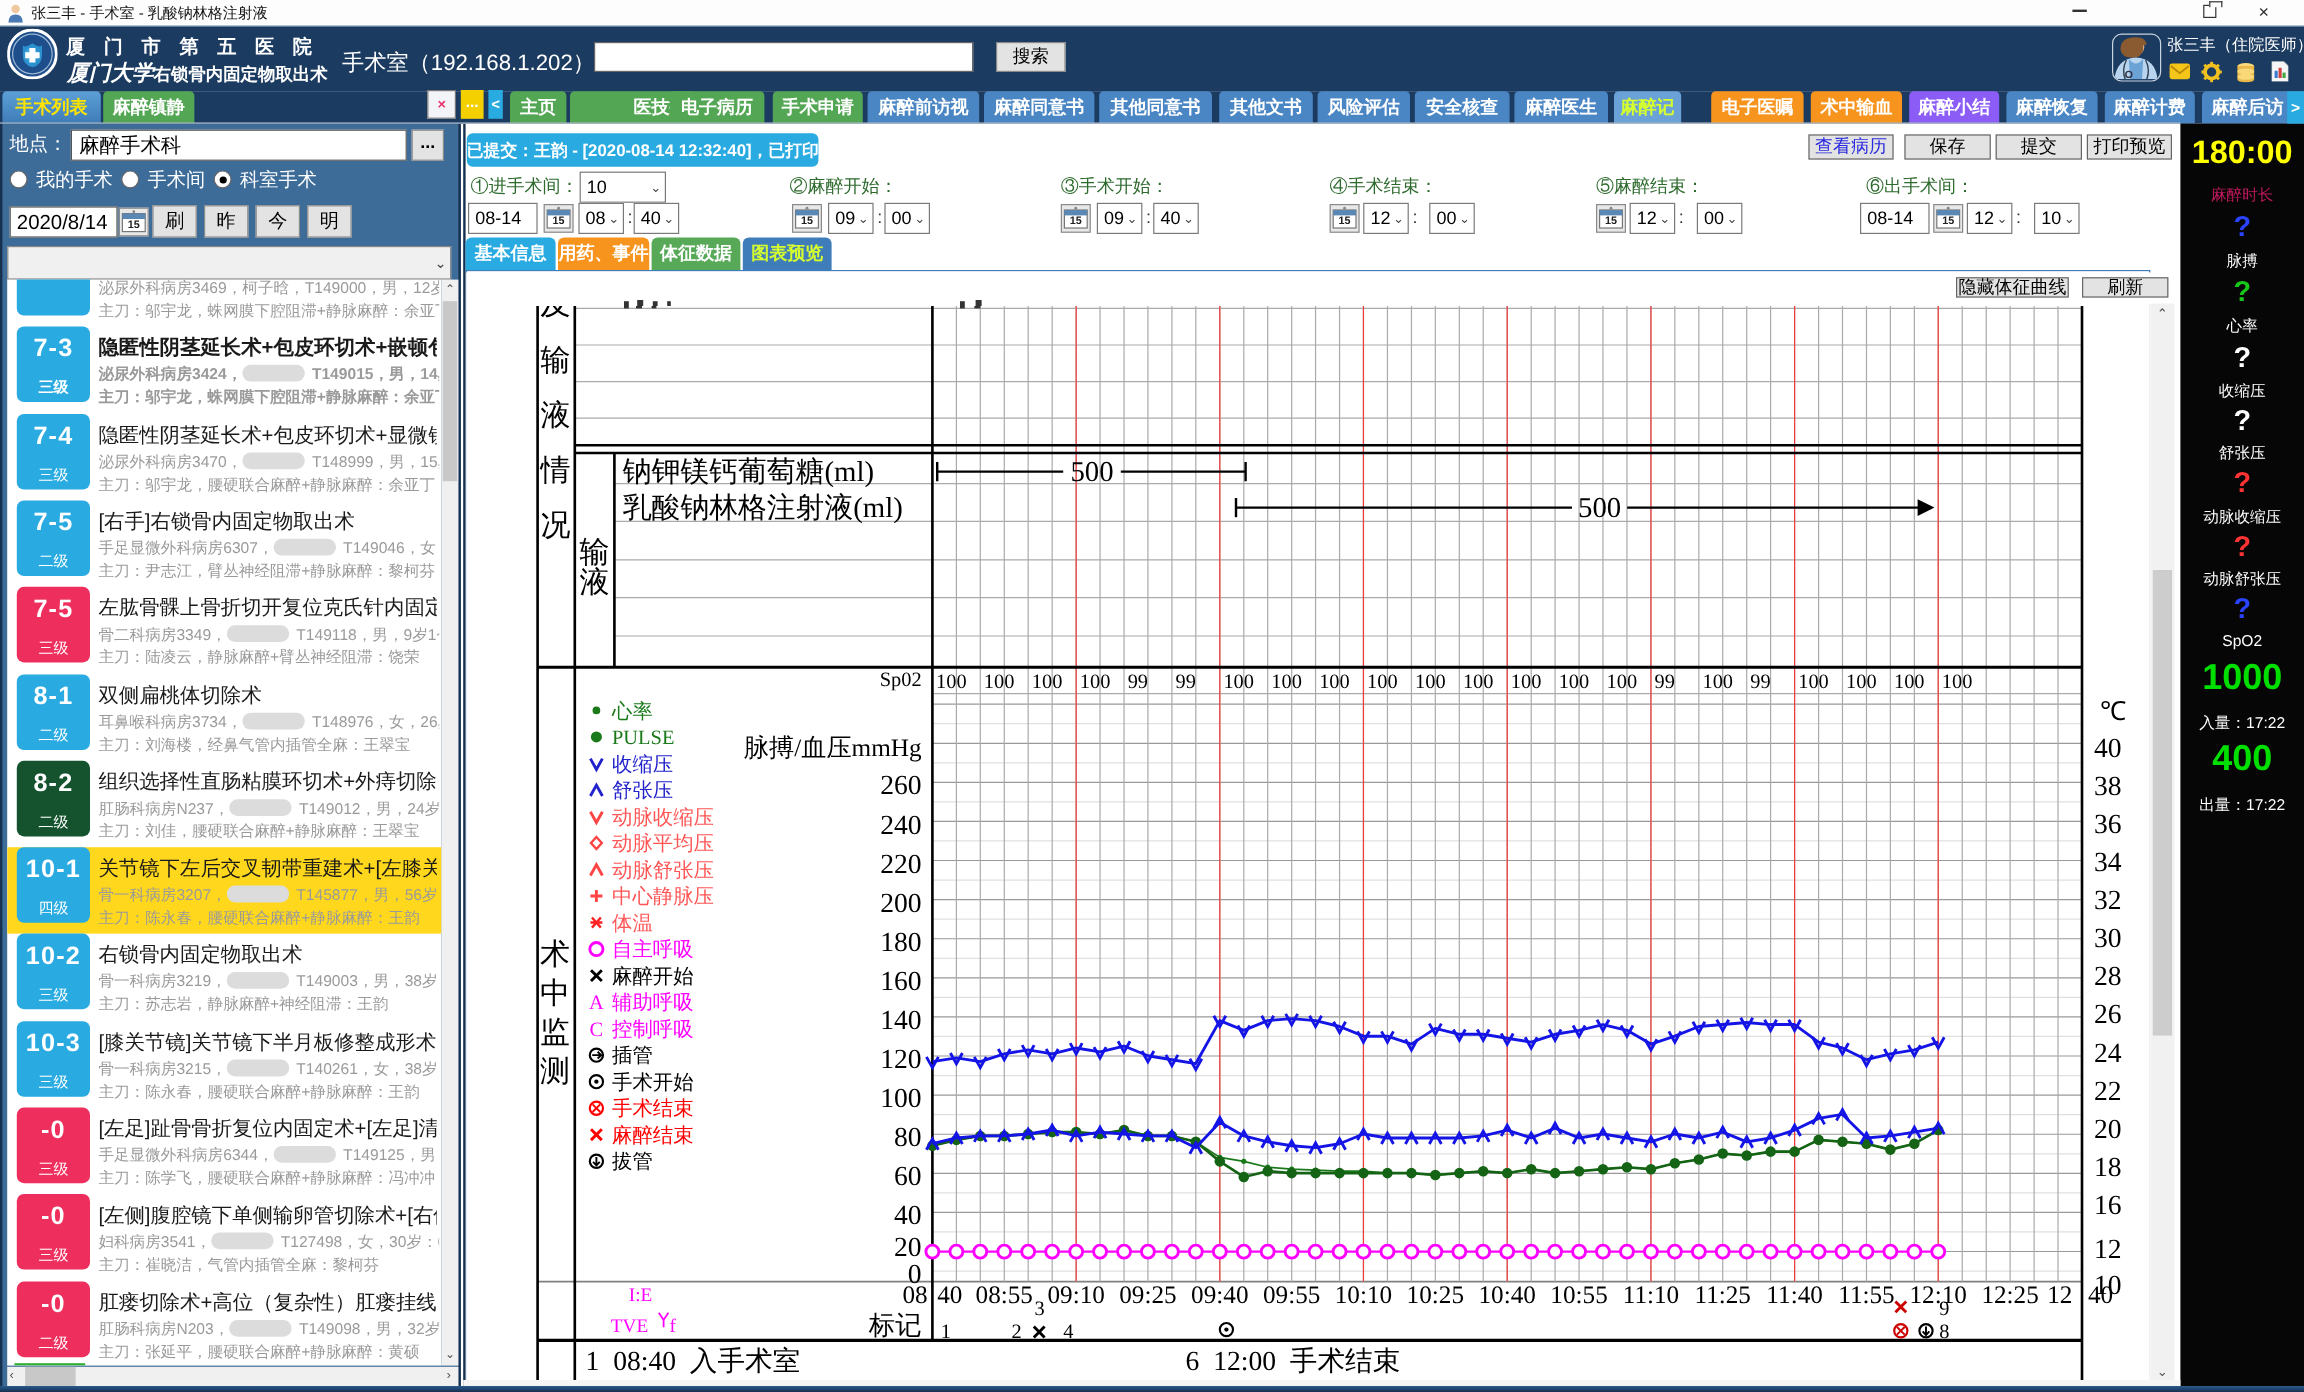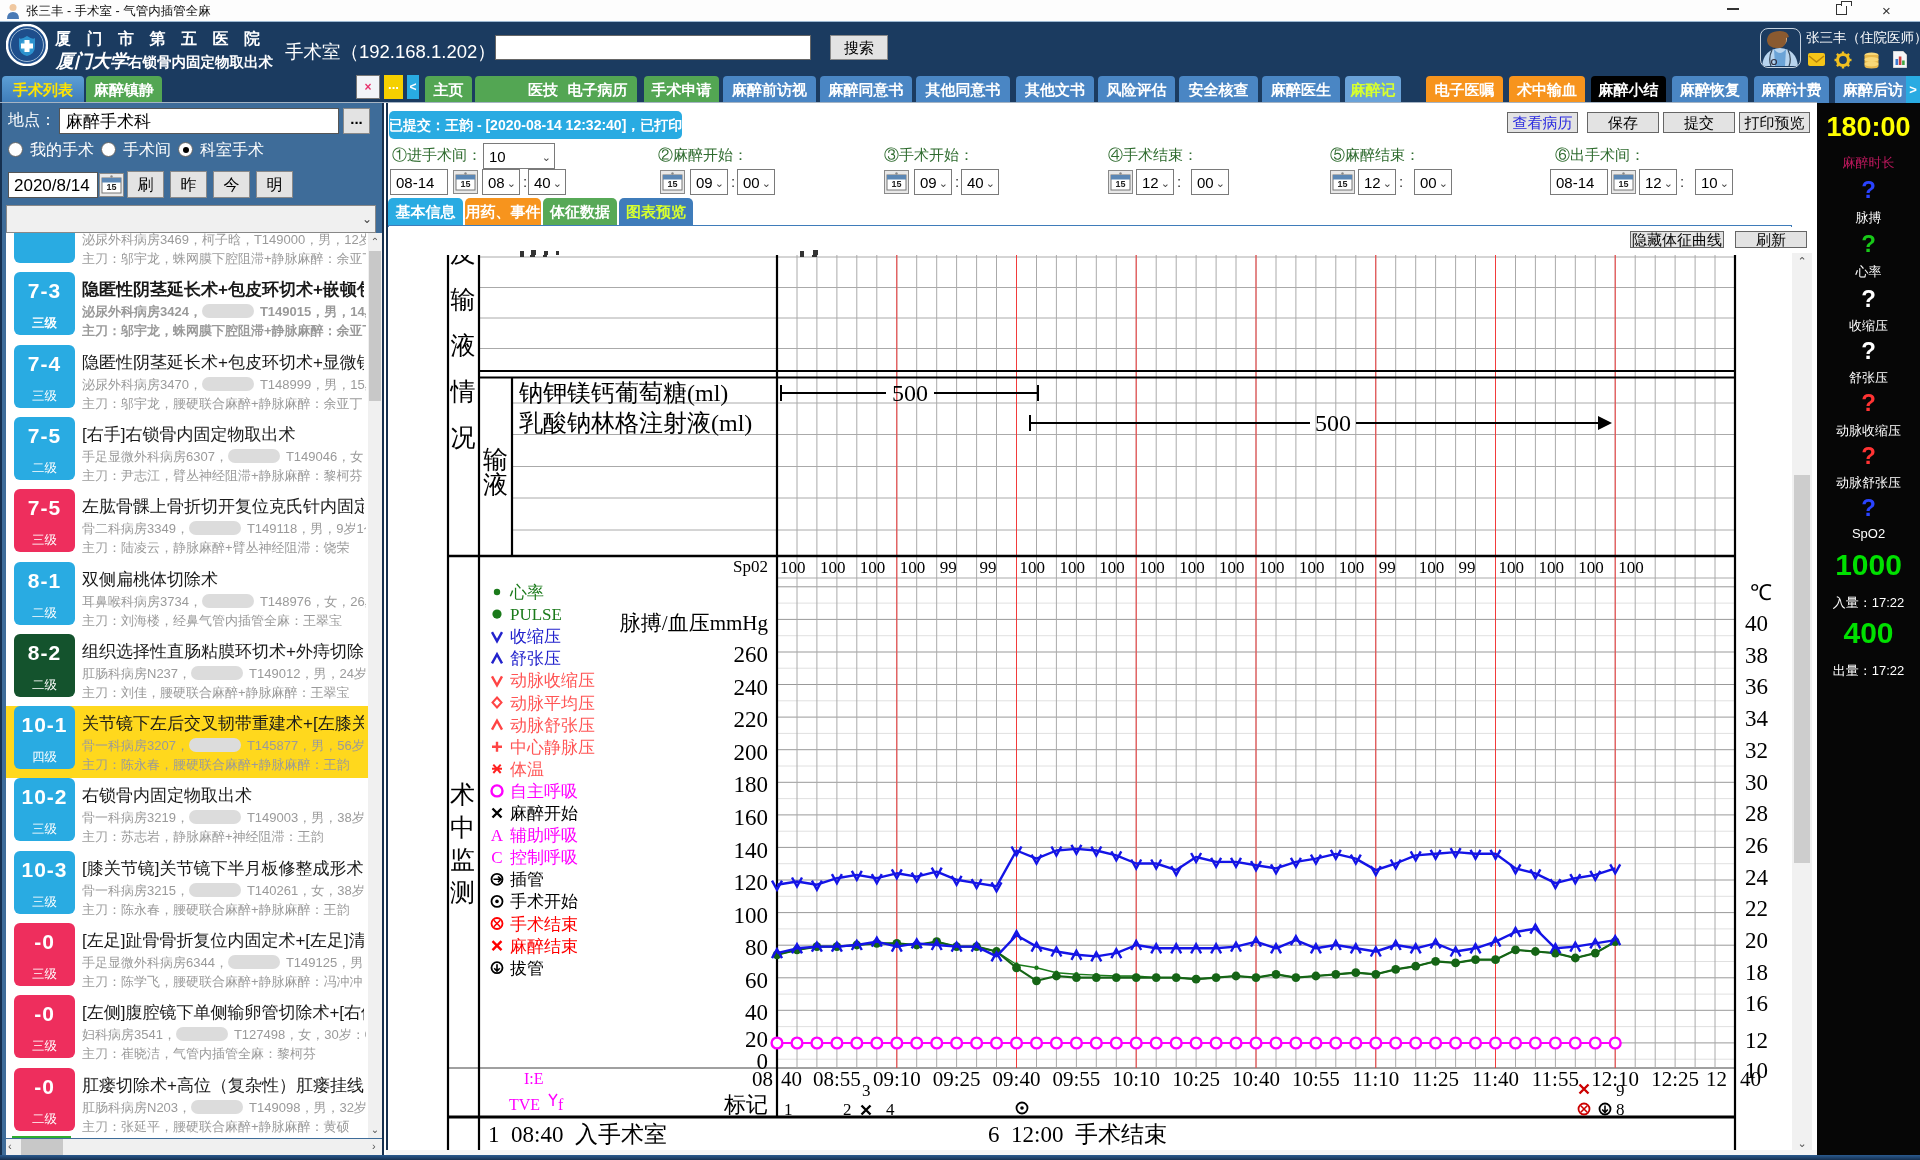--- a/index.html
+++ b/index.html
@@ -16,21 +16,21 @@
 .item-d{position:absolute;left:76px;font-size:13px;color:#9a9a9a;white-space:nowrap;overflow:hidden;width:284px}
 .badge{position:absolute;left:8px;width:61px;height:63px;border-radius:6px;color:#fff;text-align:center}
 .badge b{display:block;font-size:21px;margin-top:7px;letter-spacing:1px}
 .badge i{display:block;font-style:normal;font-size:12.5px;margin-top:12px}
 </style></head><body>
 <div class="abs" style="left:0;top:0;width:1920px;height:22px;background:#fdfdfd;border-bottom:1px solid #9db8d2">
     <div class="abs" style="left:6px;top:3px;width:14px;height:16px"><svg width="14" height="16">
         <circle cx="7" cy="4.5" r="3.5" fill="#f0c8a0"></circle>
         <path d="M1,16 Q1,9 7,9 Q13,9 13,16 Z" fill="#4a7ab5"></path>
       </svg></div>
-    <div class="abs" style="left:26px;top:3px;font-size:12.5px;color:#111">张三丰 - 手术室 - 气管内插管全麻</div>
+    <div class="abs" style="left:26px;top:3px;font-size:12.5px;color:#111">张三丰 - 手术室 - 乳酸钠林格注射液</div>
     <div class="abs" style="left:1727px;top:8px;width:12px;height:1.8px;background:#333"></div>
     <div class="abs" style="left:1836px;top:4px;width:11px;height:11px;border:1.5px solid #333"></div>
     <div class="abs" style="left:1841px;top:1px;width:11px;height:5px;border:1.5px solid #333;border-bottom:none;background:#fff"></div>
     <div class="abs" style="left:1882px;top:2px;font-size:15px;color:#333">×</div>
   </div>
 <div class="abs navy" style="left:0;top:22px;width:1920px;height:54px">
     <div class="abs" style="left:6px;top:2px;width:42px;height:42px"><svg width="42" height="42" viewBox="0 0 42 42">
         <circle cx="21" cy="21" r="20" fill="#1e4e8c" stroke="#fff" stroke-width="2.5"></circle>
         <circle cx="21" cy="21" r="16.5" fill="none" stroke="#9db8d2" stroke-width="1"></circle>
         <path d="M21,10 L23.5,17 L31,17 L25,21.5 L27.5,29 L21,24.5 L14.5,29 L17,21.5 L11,17 L18.5,17 Z" fill="#fff" transform="rotate(0 21 21)" opacity="0"></path>
@@ -94,21 +94,21 @@
 <div class="tab" style="left:723px;width:93px;background:#4a86c4;color:#fff;">麻醉前访视</div>
 <div class="tab" style="left:820px;width:92px;background:#4a86c4;color:#fff;">麻醉同意书</div>
 <div class="tab" style="left:916px;width:94px;background:#4a86c4;color:#fff;">其他同意书</div>
 <div class="tab" style="left:1016px;width:78px;background:#4a86c4;color:#fff;">其他文书</div>
 <div class="tab" style="left:1098px;width:77px;background:#4a86c4;color:#fff;">风险评估</div>
 <div class="tab" style="left:1179px;width:79px;background:#4a86c4;color:#fff;">安全核查</div>
 <div class="tab" style="left:1262px;width:78px;background:#4a86c4;color:#fff;">麻醉医生</div>
 <div class="tab" style="left:1345px;width:56px;background:#6aa2d8;color:#d7ff2e;">麻醉记录</div>
 <div class="tab" style="left:1426px;width:77px;background:#f7941d;color:#fff;">电子医嘱</div>
 <div class="tab" style="left:1509px;width:76px;background:#f7941d;color:#fff;">术中输血</div>
-<div class="tab" style="left:1591px;width:75px;background:#000000;color:#fff;">麻醉小结</div>
+<div class="tab" style="left:1591px;width:75px;background:#8b5cf6;color:#fff;">麻醉小结</div>
 <div class="tab" style="left:1672px;width:76px;background:#4a86c4;color:#fff;">麻醉恢复</div>
 <div class="tab" style="left:1754px;width:75px;background:#4a86c4;color:#fff;">麻醉计费</div>
 <div class="tab" style="left:1835px;width:76px;background:#4a86c4;color:#fff;">麻醉后访</div>
 <div class="abs" style="left:1906px;top:76px;width:14px;height:27px;background:#29abe2;color:#fff;font-size:13px;font-weight:bold;text-align:center;line-height:27px;z-index:4">&gt;</div>
 <div class="abs" style="left:0;top:102px;width:1817px;height:1px;background:#a6b4c4;z-index:3"></div>
 <div class="abs" style="left:0;top:103px;width:384px;height:1057px;background:#3e6c99;border:2px solid #16304f;border-top:none"></div>
 <div class="abs" style="left:8px;top:110px;font-size:16px;color:#fff">地点：</div>
 <div class="abs" style="left:59px;top:108px;width:280px;height:26px;background:#fff;border:1px solid #555;font-size:17px;line-height:25px;padding-left:6px">麻醉手术科</div>
 <div class="abs gbtn" style="left:343px;top:108px;width:27px;height:26px;line-height:20px;font-weight:bold">...</div>
 <div class="abs" style="left:8px;top:142px;width:15px;height:15px;border-radius:50%;background:#fff;border:1px solid #666"></div>

